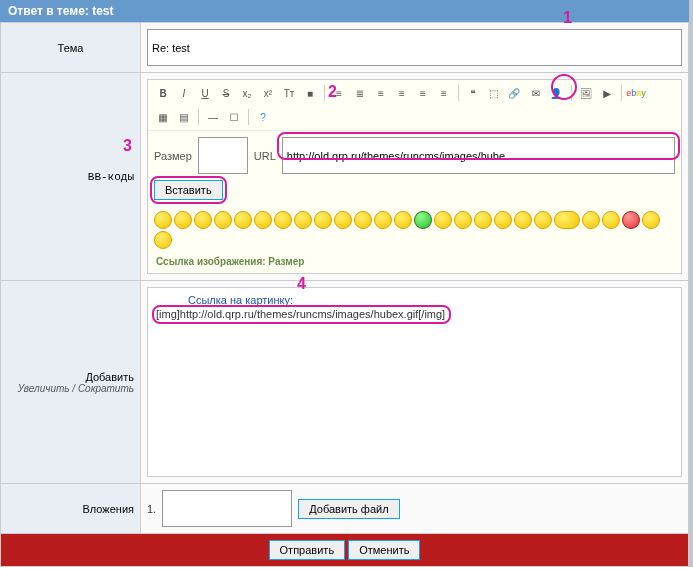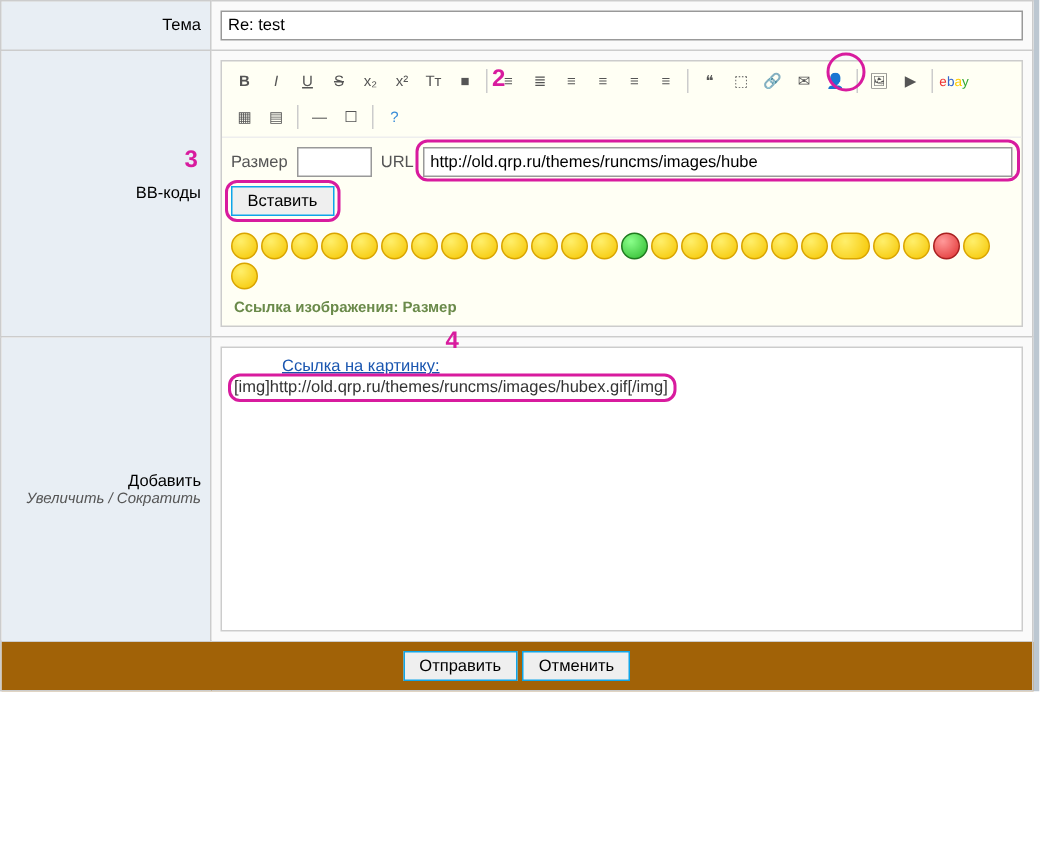--- a/index.html
+++ b/index.html
@@ -33,21 +33,21 @@
     background: #e8eef4;
     color: #000;
     font-size: 11px;
     vertical-align: middle;
   }
   td.content { background: #fafafa; }
   input.text {
     border: 1px solid #999;
     padding: 2px 4px;
     font-size: 11px;
-    height: 20px;
+    height: 37px;
   }
   input.btn {
     border: 1px solid #0ea5e9;
     background: #efefef;
     padding: 3px 10px;
     font-size: 11px;
     cursor: pointer;
   }
   .editor {
     border: 1px solid #ccc;
@@ -114,67 +114,68 @@
     background: #fff;
     min-height: 190px;
     padding: 6px 8px;
     font-size: 11px;
     color: #333;
   }
   .msgarea .linklabel { color: #1a56b0; text-decoration: underline; margin-left: 32px; }
   .btnrow {
     padding: 10px;
     text-align: center;
-    background: #a16207;
+    background: #b91c1c;
   }
   
   .anno {
     position: absolute;
     color: #d81b9e;
     font-size: 16px;
     font-weight: bold;
     pointer-events: none;
   }
   .ring {
     position: absolute;
     border: 2px solid #d81b9e;
     border-radius: 8px;
     pointer-events: none;
   }
   .relbox { position: relative; }
   .bbrow { position: relative; }
   .msgrow { position: relative; }
-  .tema-row td.label { vertical-align: middle; }
+  .tema-row td.label { vertical-align: middle; text-align: center; }
   .smallsub { color:#555; font-size:10px;font-style:italic; }
   .filelist { display: flex; align-items: center; gap: 6px; }
   .ebay { font-size:9px; font-weight:normal; }
   .ebay .r { color:#e33; }
   .ebay .b { color:#36c; }
   .ebay .y { color:#fc0; }
   .ebay .g { color:#3a3; }
 </style>
 </head>
 <body>
 
 <div class="wrap">
+  <div class="header">Ответ в теме: test</div>
 
   <table class="form">
     <tbody>
       <tr class="tema-row">
         <td class="label"><span>Тема</span></td>
         <td class="content">
           <div class="relbox">
             <input type="text" class="text" style="width: 100%;" value="Re: test">
             <span class="anno" style="top:-20px; right:110px;">1</span>
           </div>
         </td>
       </tr>
 
       <tr class="bbrow">
-        <td class="label" style="vertical-align:middle;">
+        <td class="label" style="vertical-align:middle;font-family:Liberation Mono, monospace;">
           <span>BB-коды</span>
         </td>
         <td class="content">
           <div class="relbox">
             <span class="anno" style="left:-24px; top:58px;">3</span>
             <div class="editor">
               <div class="toolbar">
                 <span class="tbtn">
                     <b>B</b>
                   </span>
@@ -288,20 +289,30 @@
               <span class="linklabel">Ссылка на картинку:</span><br>
               <div style="position:relative; display:inline-block; margin-top:2px;">
                 <span>[img]http://old.qrp.ru/themes/runcms/images/hubex.gif[/img]</span>
                 <span class="ring" style="left:-4px; top:-3px; right:-6px; bottom:-4px;"></span>
               </div>
             </div>
           </div>
         </td>
       </tr>
 
+      <tr>
+        <td class="label" style="vertical-align:middle;"><span>Вложения</span></td>
+        <td class="content">
+          <div class="filelist">
+            <span>1.</span>
+            <input type="text" class="text" style="width: 130px;">
+            <input type="button" class="btn" value="Добавить файл" style="">
+          </div>
+        </td>
+      </tr>
 
       <tr>
         <td colspan="2" class="btnrow">
           <input type="button" class="btn" value="Отправить" style="">
           <input type="button" class="btn" value="Отменить" style="">
         </td>
       </tr>
     </tbody>
   </table>
 </div>

